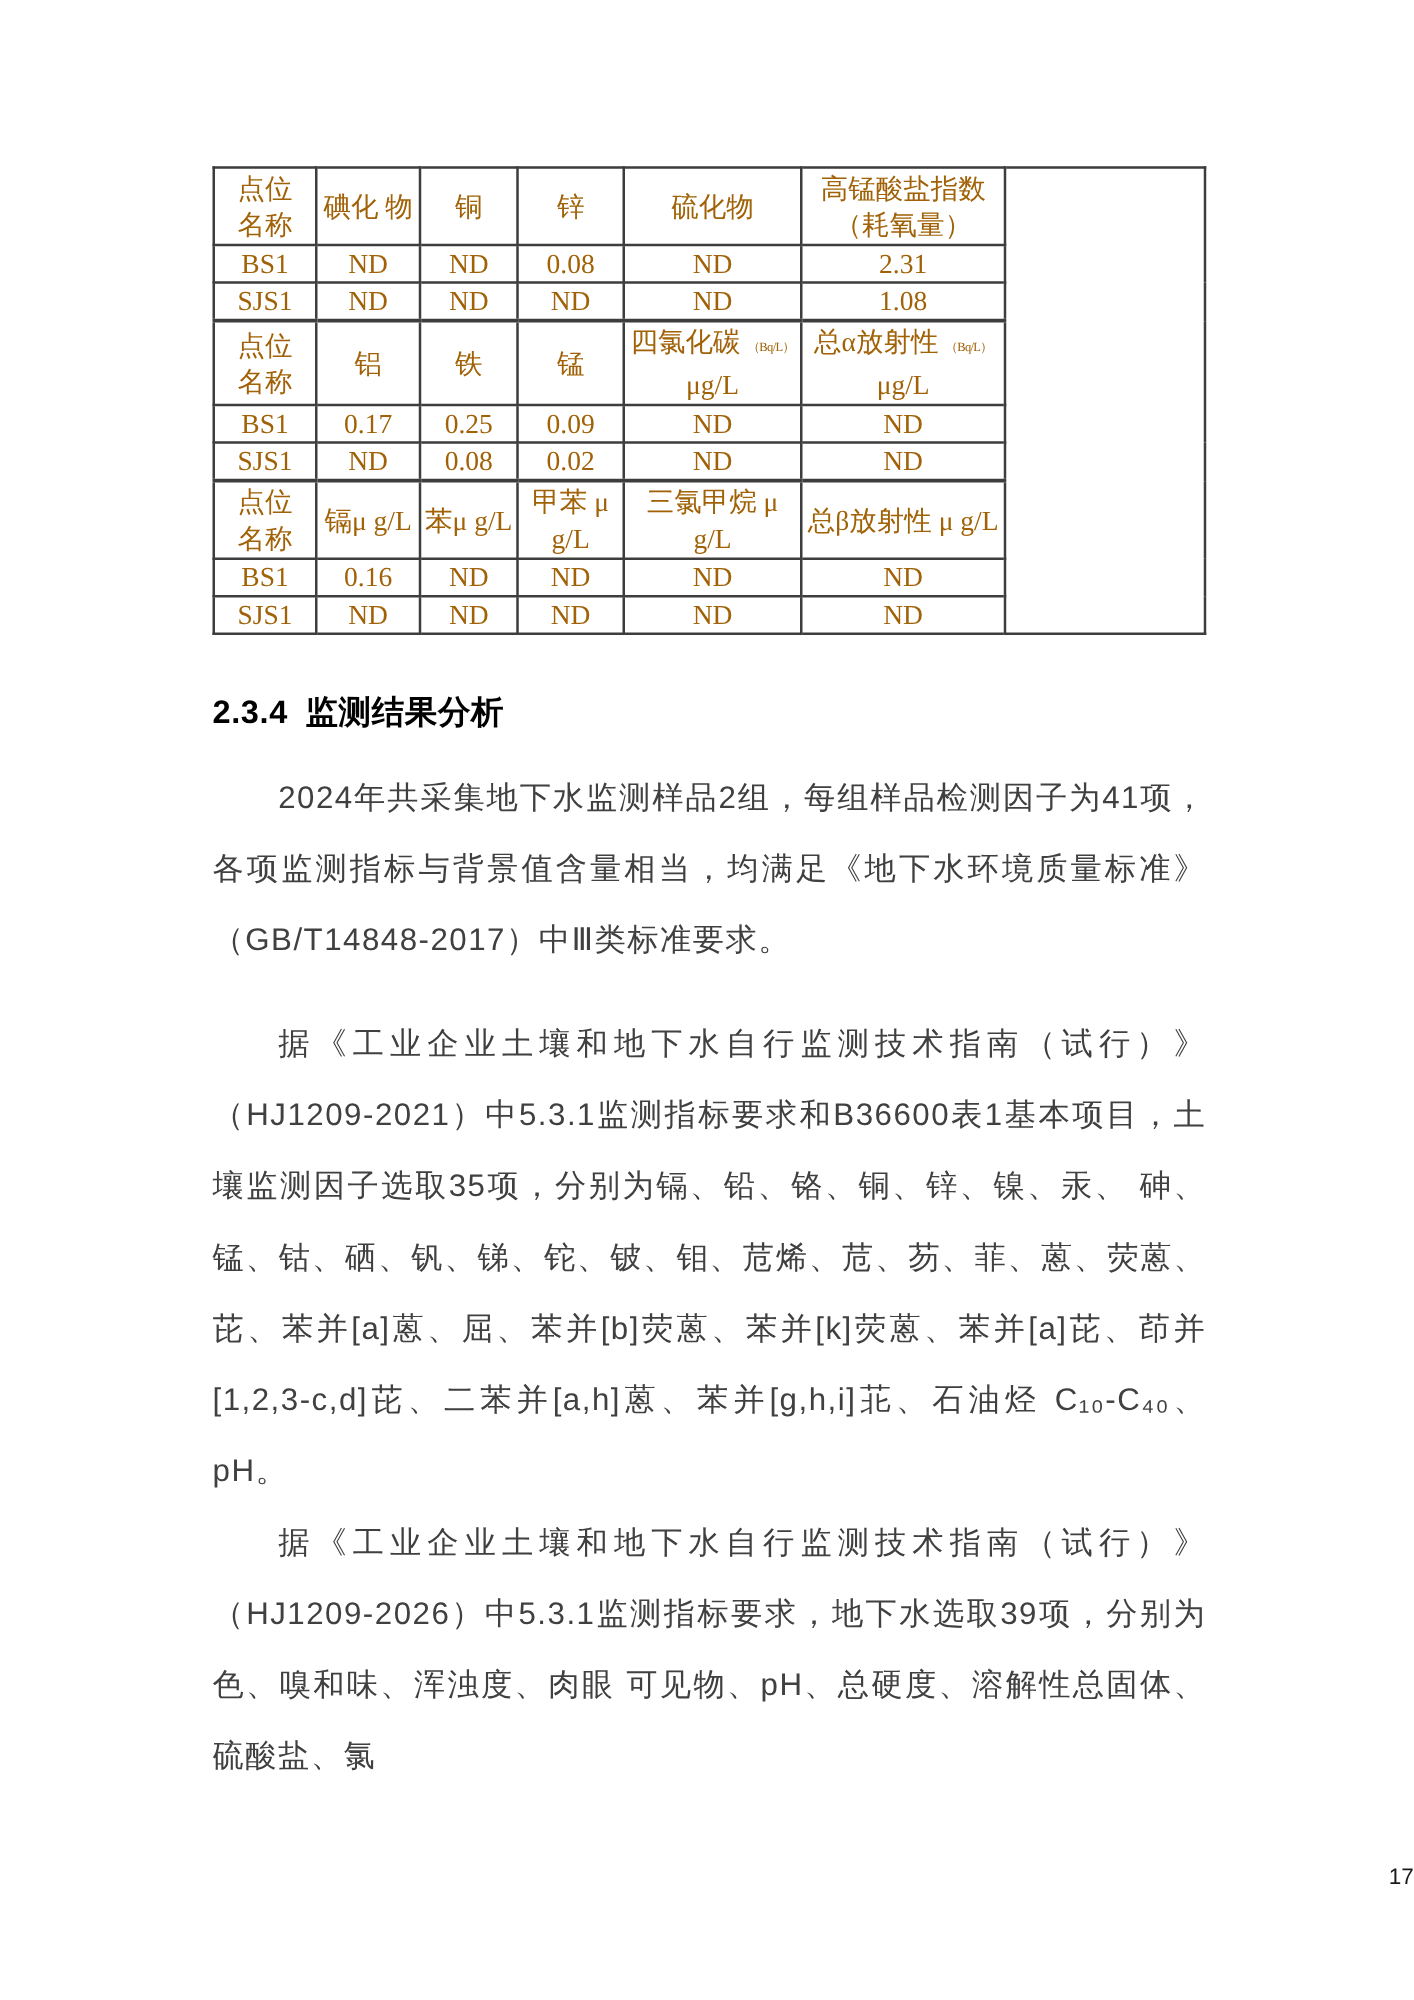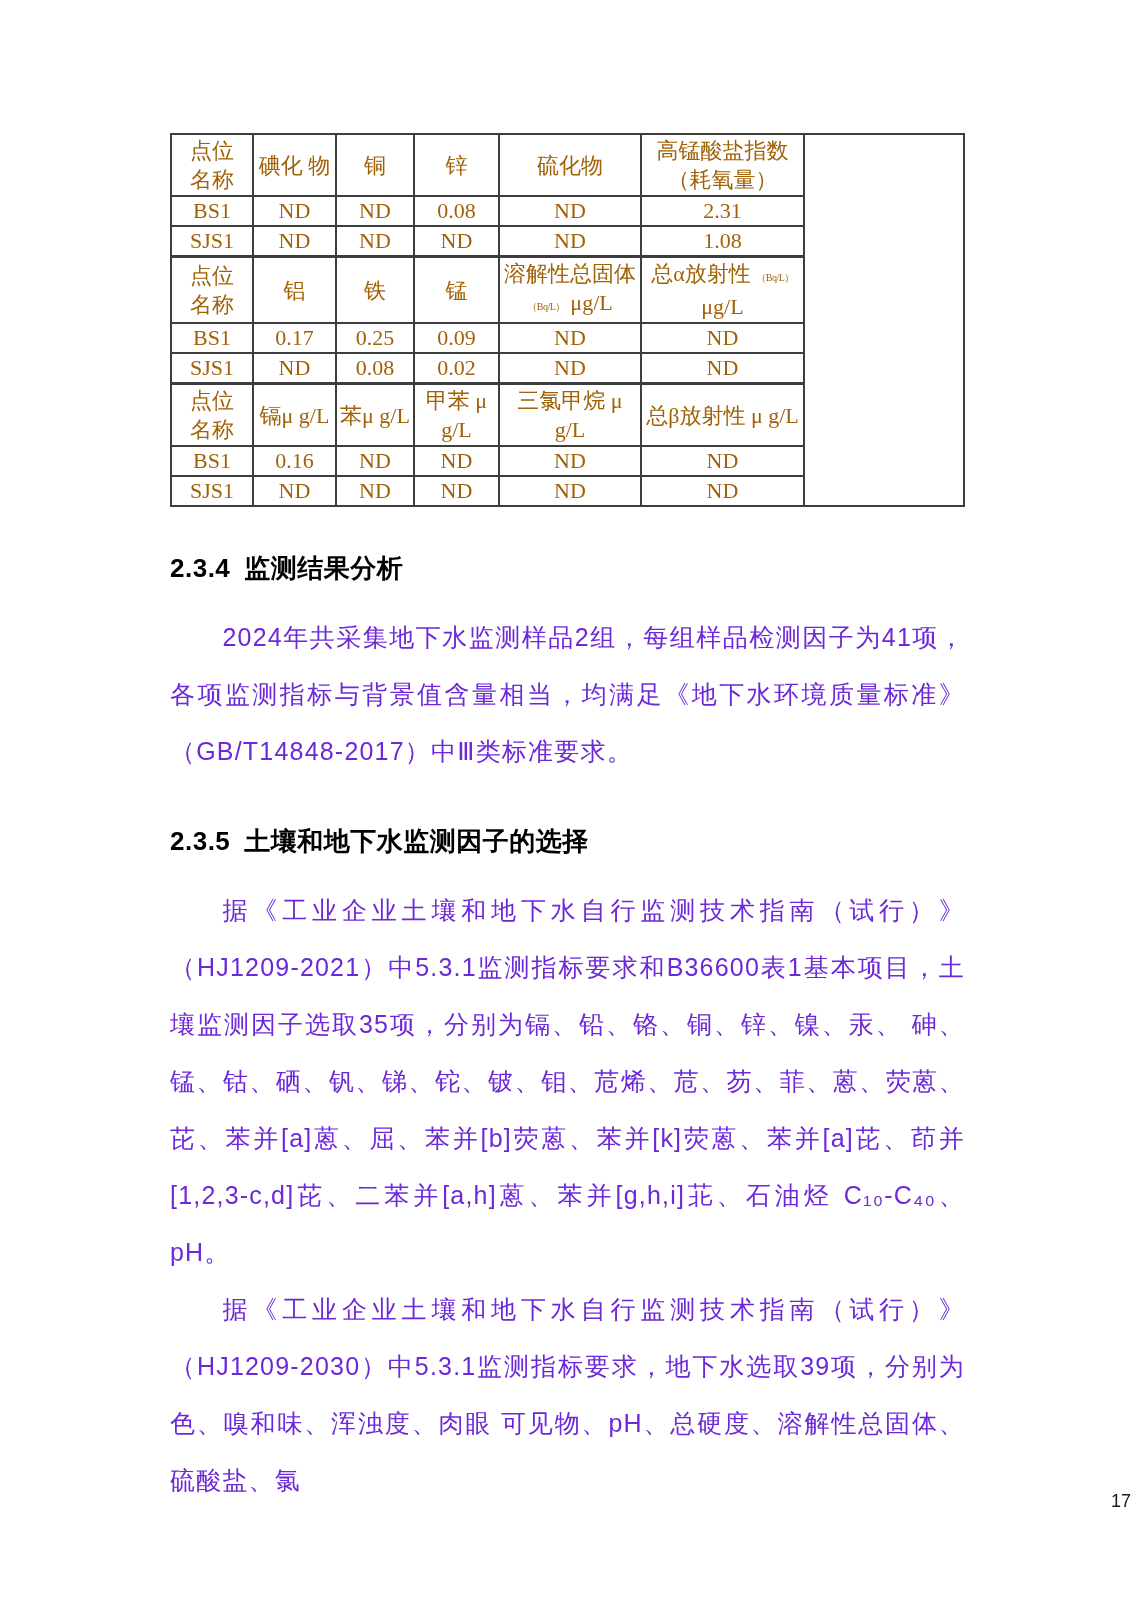--- a/index.html
+++ b/index.html
@@ -55,21 +55,21 @@
     letter-spacing: 0.5px;
   }
   h2.sec-heading .sec-number { margin-right: 14px; }
   p.body-para {
     font-family: "Liberation Sans", "DejaVu Sans", sans-serif;
     font-size: 25px;
     line-height: 57px;
     letter-spacing: 1.2px;
     text-align: justify;
     text-indent: 2.1em;
-    color: #6d28d9;
+    color: #404040;
     margin: 26px 0 0 0;
     width: 795px;
   }
   p.body-para.continued { margin-top: 0; }
 
   
   .page-number {
     position: absolute;
     left: 0; right: 0;
     bottom: 88px;
@@ -131,21 +131,21 @@
 
       <tr class="hdr sec-top">
         <td>
           <div>点位</div>
           <div>名称</div>
         </td>
         <td>铝</td>
         <td>铁</td>
         <td>锰</td>
         <td>
-          <span>溶解性总固体</span>
+          <span>四氯化碳</span>
           <span class="small-paren">（Bq/L）</span>
           <span>μg/L</span>
         </td>
         <td>
           <span>总α放射性</span>
           <span class="small-paren">（Bq/L）</span>
           <span>μg/L</span>
         </td>
       </tr>
 
@@ -195,21 +195,18 @@
         <td>ND</td>
       </tr>
     </tbody>
   </table>
 
   <h2 class="sec-heading">
     <span class="sec-number">2.3.4</span><span>监测结果分析</span>
   </h2>
   <p class="body-para">2024年共采集地下水监测样品2组，每组样品检测因子为41项，各项监测指标与背景值含量相当，均满足《地下水环境质量标准》（GB/T14848-2017）中Ⅲ类标准要求。</p>
 
-  <h2 class="sec-heading">
-    <span class="sec-number">2.3.5</span><span>土壤和地下水监测因子的选择</span>
-  </h2>
   <p class="body-para">据《工业企业土壤和地下水自行监测技术指南（试行）》（HJ1209-2021）中5.3.1监测指标要求和B36600表1基本项目，土壤监测因子选取35项，分别为镉、铅、铬、铜、锌、镍、汞、 砷、锰、钴、硒、钒、锑、铊、铍、钼、苊烯、苊、芴、菲、蒽、荧蒽、芘、苯并[a]蒽、屈、苯并[b]荧蒽、苯并[k]荧蒽、苯并[a]芘、茚并 [1,2,3-c,d]芘、二苯并[a,h]蒽、苯并[g,h,i]苝、石油烃 C₁₀-C₄₀、pH。</p>
-  <p class="body-para continued">据《工业企业土壤和地下水自行监测技术指南（试行）》（HJ1209-2030）中5.3.1监测指标要求，地下水选取39项，分别为色、嗅和味、浑浊度、肉眼 可见物、pH、总硬度、溶解性总固体、硫酸盐、氯</p>
+  <p class="body-para continued">据《工业企业土壤和地下水自行监测技术指南（试行）》（HJ1209-2026）中5.3.1监测指标要求，地下水选取39项，分别为色、嗅和味、浑浊度、肉眼 可见物、pH、总硬度、溶解性总固体、硫酸盐、氯</p>
 
   <div class="page-number">17</div>
 
 </div>
 
 </body></html>

